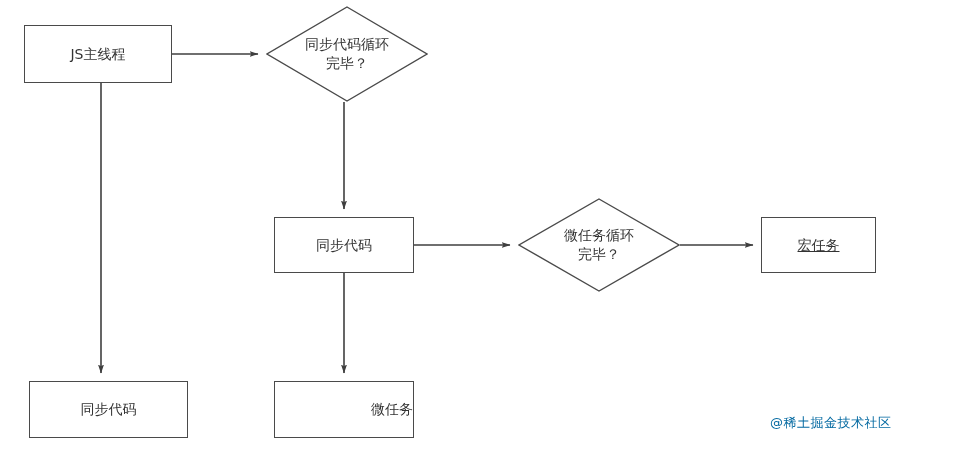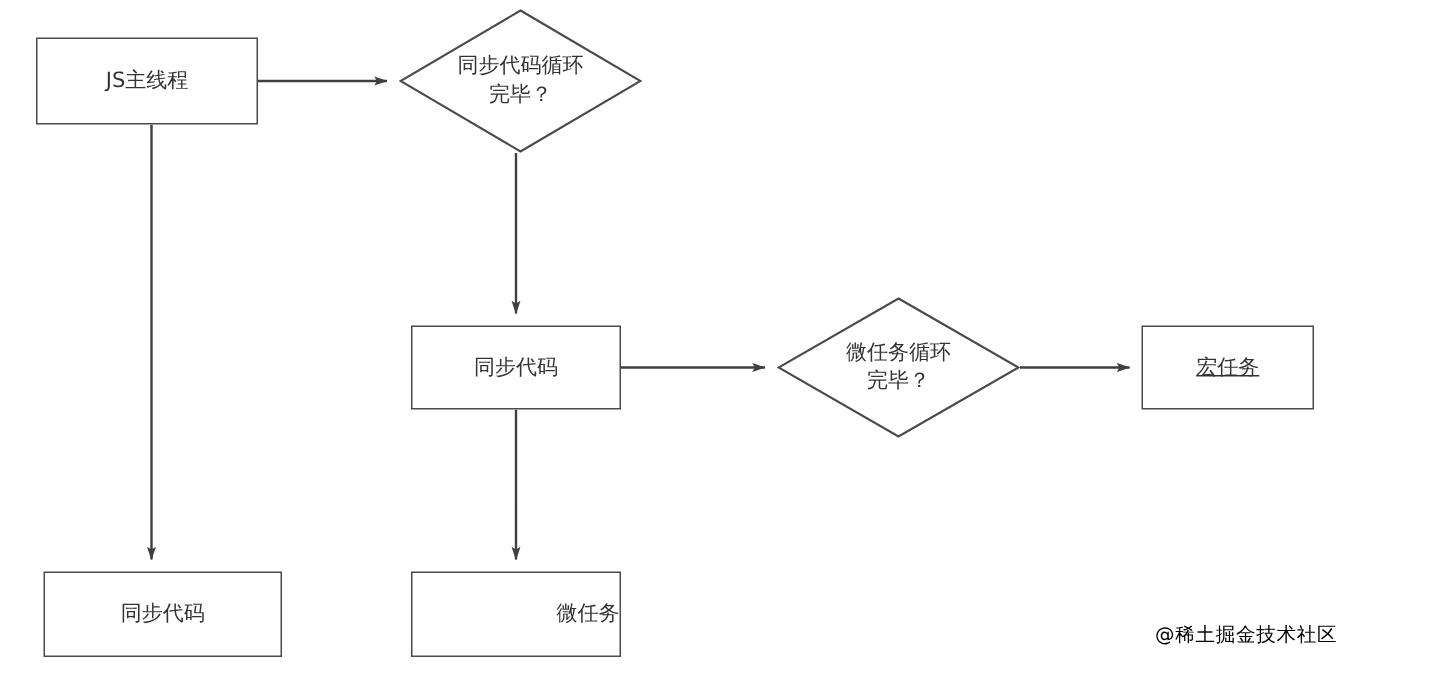--- a/index.html
+++ b/index.html
@@ -53,21 +53,21 @@
   .diamond .dlabel {
     position: relative;
     z-index: 2;
     white-space: pre-line;
   }
   .rect .rlabel {
     white-space: pre-line;
   }
   .watermark {
     position: absolute;
-    color: #000000;
+    color: #0369a1;
     font-size: 13px;
     letter-spacing: 0.5px;
     white-space: nowrap;
   }
 </style>
 </head>
 <body>
 
 <div id="canvas">
 

